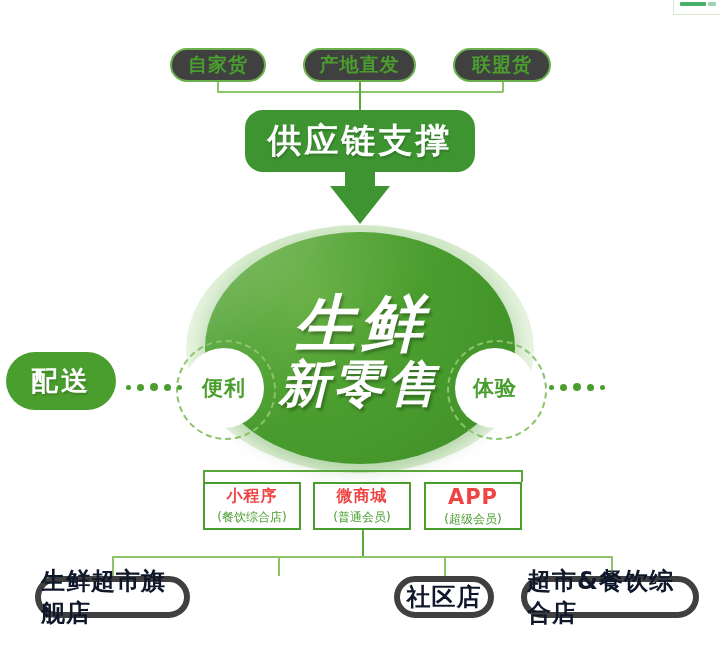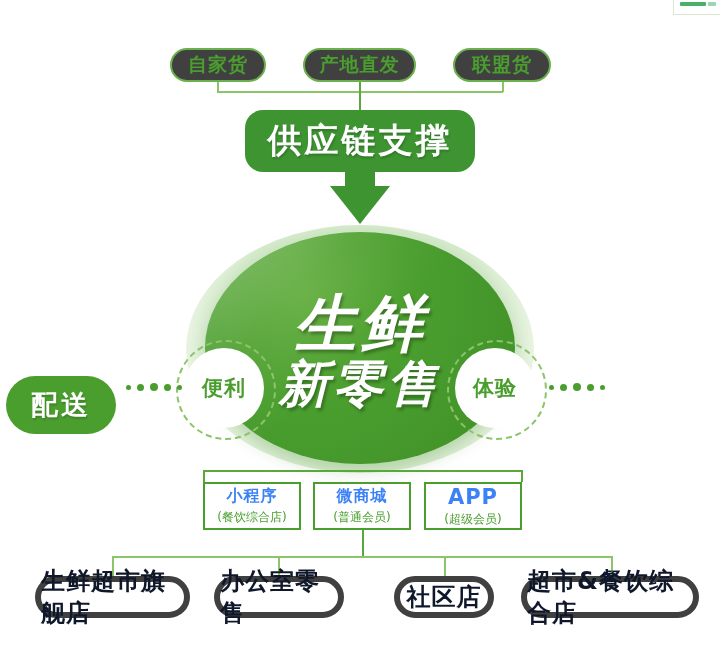--- a/index.html
+++ b/index.html
@@ -109,21 +109,21 @@
   .dots i{display:block;border-radius:50%;background:#4a9e2e;}
 
   
   .chan-box{
     position:absolute;
     background:#ffffff;
     border:2px solid #4a9e2e;
     display:flex;flex-direction:column;align-items:center;justify-content:center;
     box-sizing:border-box;
   }
-  .chan-title{color:#3b82f6;font-size:16px;font-weight:bold;letter-spacing:1px;}
+  .chan-title{color:#ef4444;font-size:16px;font-weight:bold;letter-spacing:1px;}
   .chan-title.latin{font-size:21px;letter-spacing:1px;}
   .chan-sub{color:#4a9e2e;font-size:12px;margin-top:2px;}
 
   
   .store-pill{
     position:absolute;
     background:#ffffff;
     border:6px solid #404040;
     border-radius:26px;
     display:flex;align-items:center;justify-content:center;
@@ -214,21 +214,21 @@
     <i style="width:5px;height:5px;"></i>
   </div>
   <div class="dots" style="left:549px;top:383px;">
     <i style="width:5px;height:5px;"></i>
     <i style="width:7px;height:7px;"></i>
     <i style="width:8px;height:8px;"></i>
     <i style="width:7px;height:7px;"></i>
     <i style="width:5px;height:5px;"></i>
   </div>
 
-  <div class="end-pill" style="left:6px;top:376px;width:110px;height:58px;">
+  <div class="end-pill" style="left:6px;top:352px;width:110px;height:58px;">
     <span>配送</span>
   </div>
 
   <div class="chan-box" style="left:203px;top:482px;width:98px;height:48px;">
     <span class="chan-title">小程序</span>
     <span class="chan-sub">(餐饮综合店)</span>
   </div>
   <div class="chan-box" style="left:313px;top:482px;width:98px;height:48px;">
     <span class="chan-title">微商城</span>
     <span class="chan-sub">(普通会员)</span>
@@ -246,23 +246,20 @@
   <div class="ln ln-h ln-thin" style="left:112px;top:556px;width:500px;"></div>
 
   <div class="ln ln-v ln-thin" style="left:112px;top:556px;height:20px;"></div>
   <div class="ln ln-v ln-thin" style="left:278px;top:556px;height:20px;"></div>
   <div class="ln ln-v ln-thin" style="left:444px;top:556px;height:20px;"></div>
   <div class="ln ln-v ln-thin" style="left:611px;top:556px;height:20px;"></div>
 
   <div class="store-pill" style="left:35px;top:576px;width:155px;height:42px;">
     <span>生鲜超市旗舰店</span>
   </div>
-  <div class="store-pill" style="left:214px;top:576px;width:130px;height:42px;">
-    <span>办公室零售</span>
-  </div>
   <div class="store-pill" style="left:394px;top:576px;width:100px;height:42px;">
     <span>社区店</span>
   </div>
   <div class="store-pill" style="left:521px;top:576px;width:178px;height:42px;">
     <span>超市&amp;餐饮综合店</span>
   </div>
 
 </div>
 
 </body></html>

